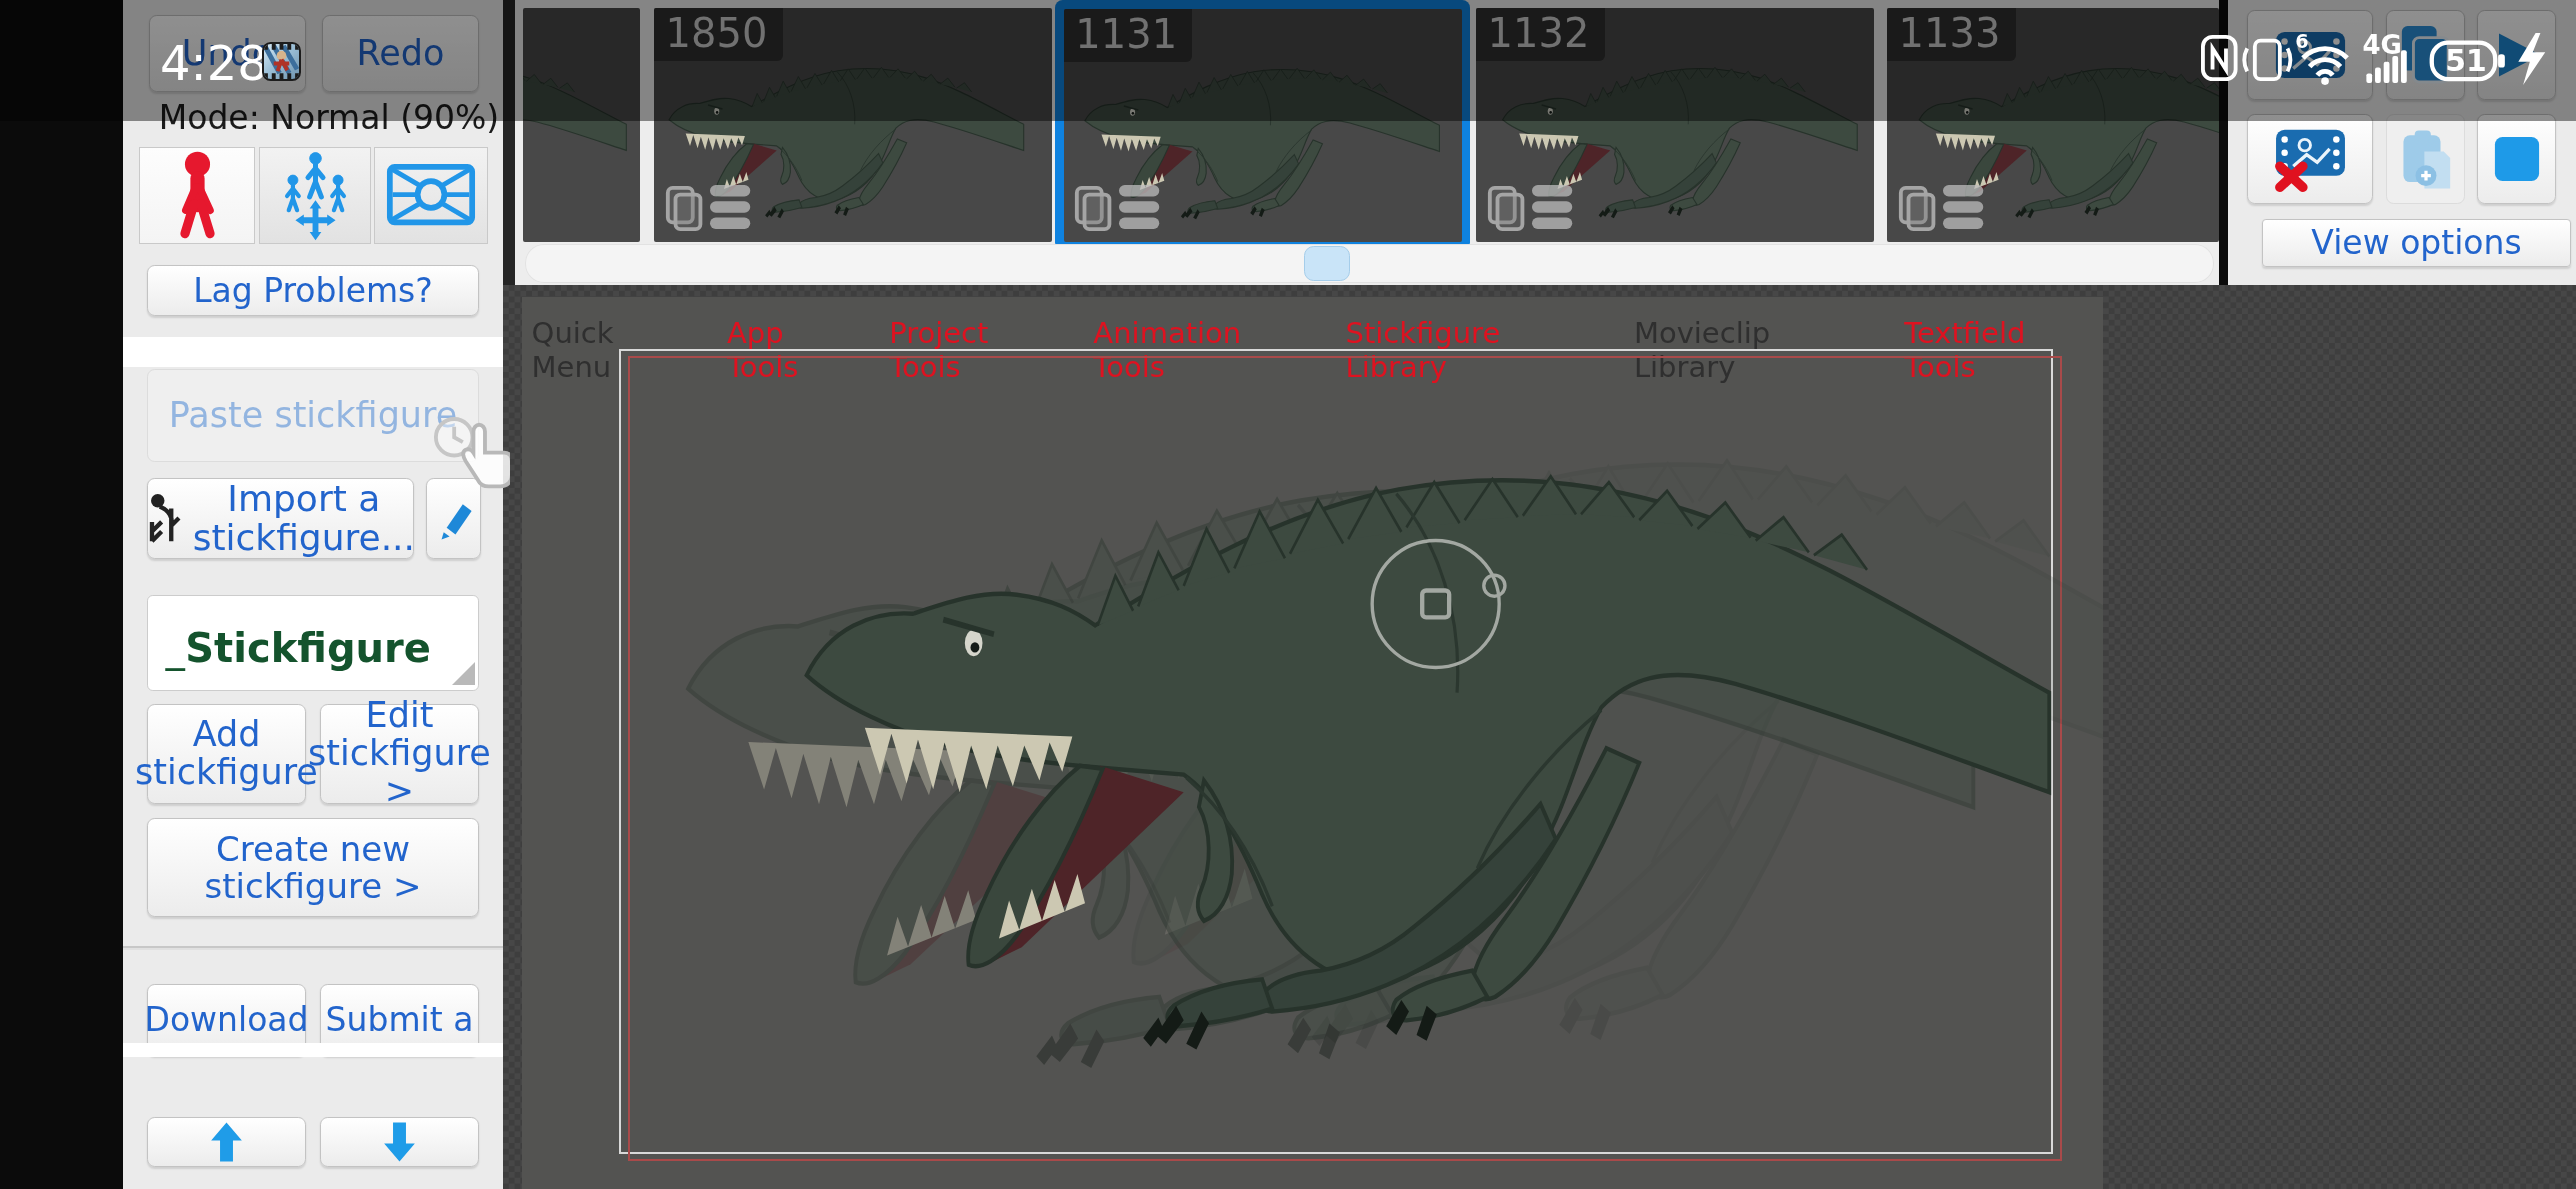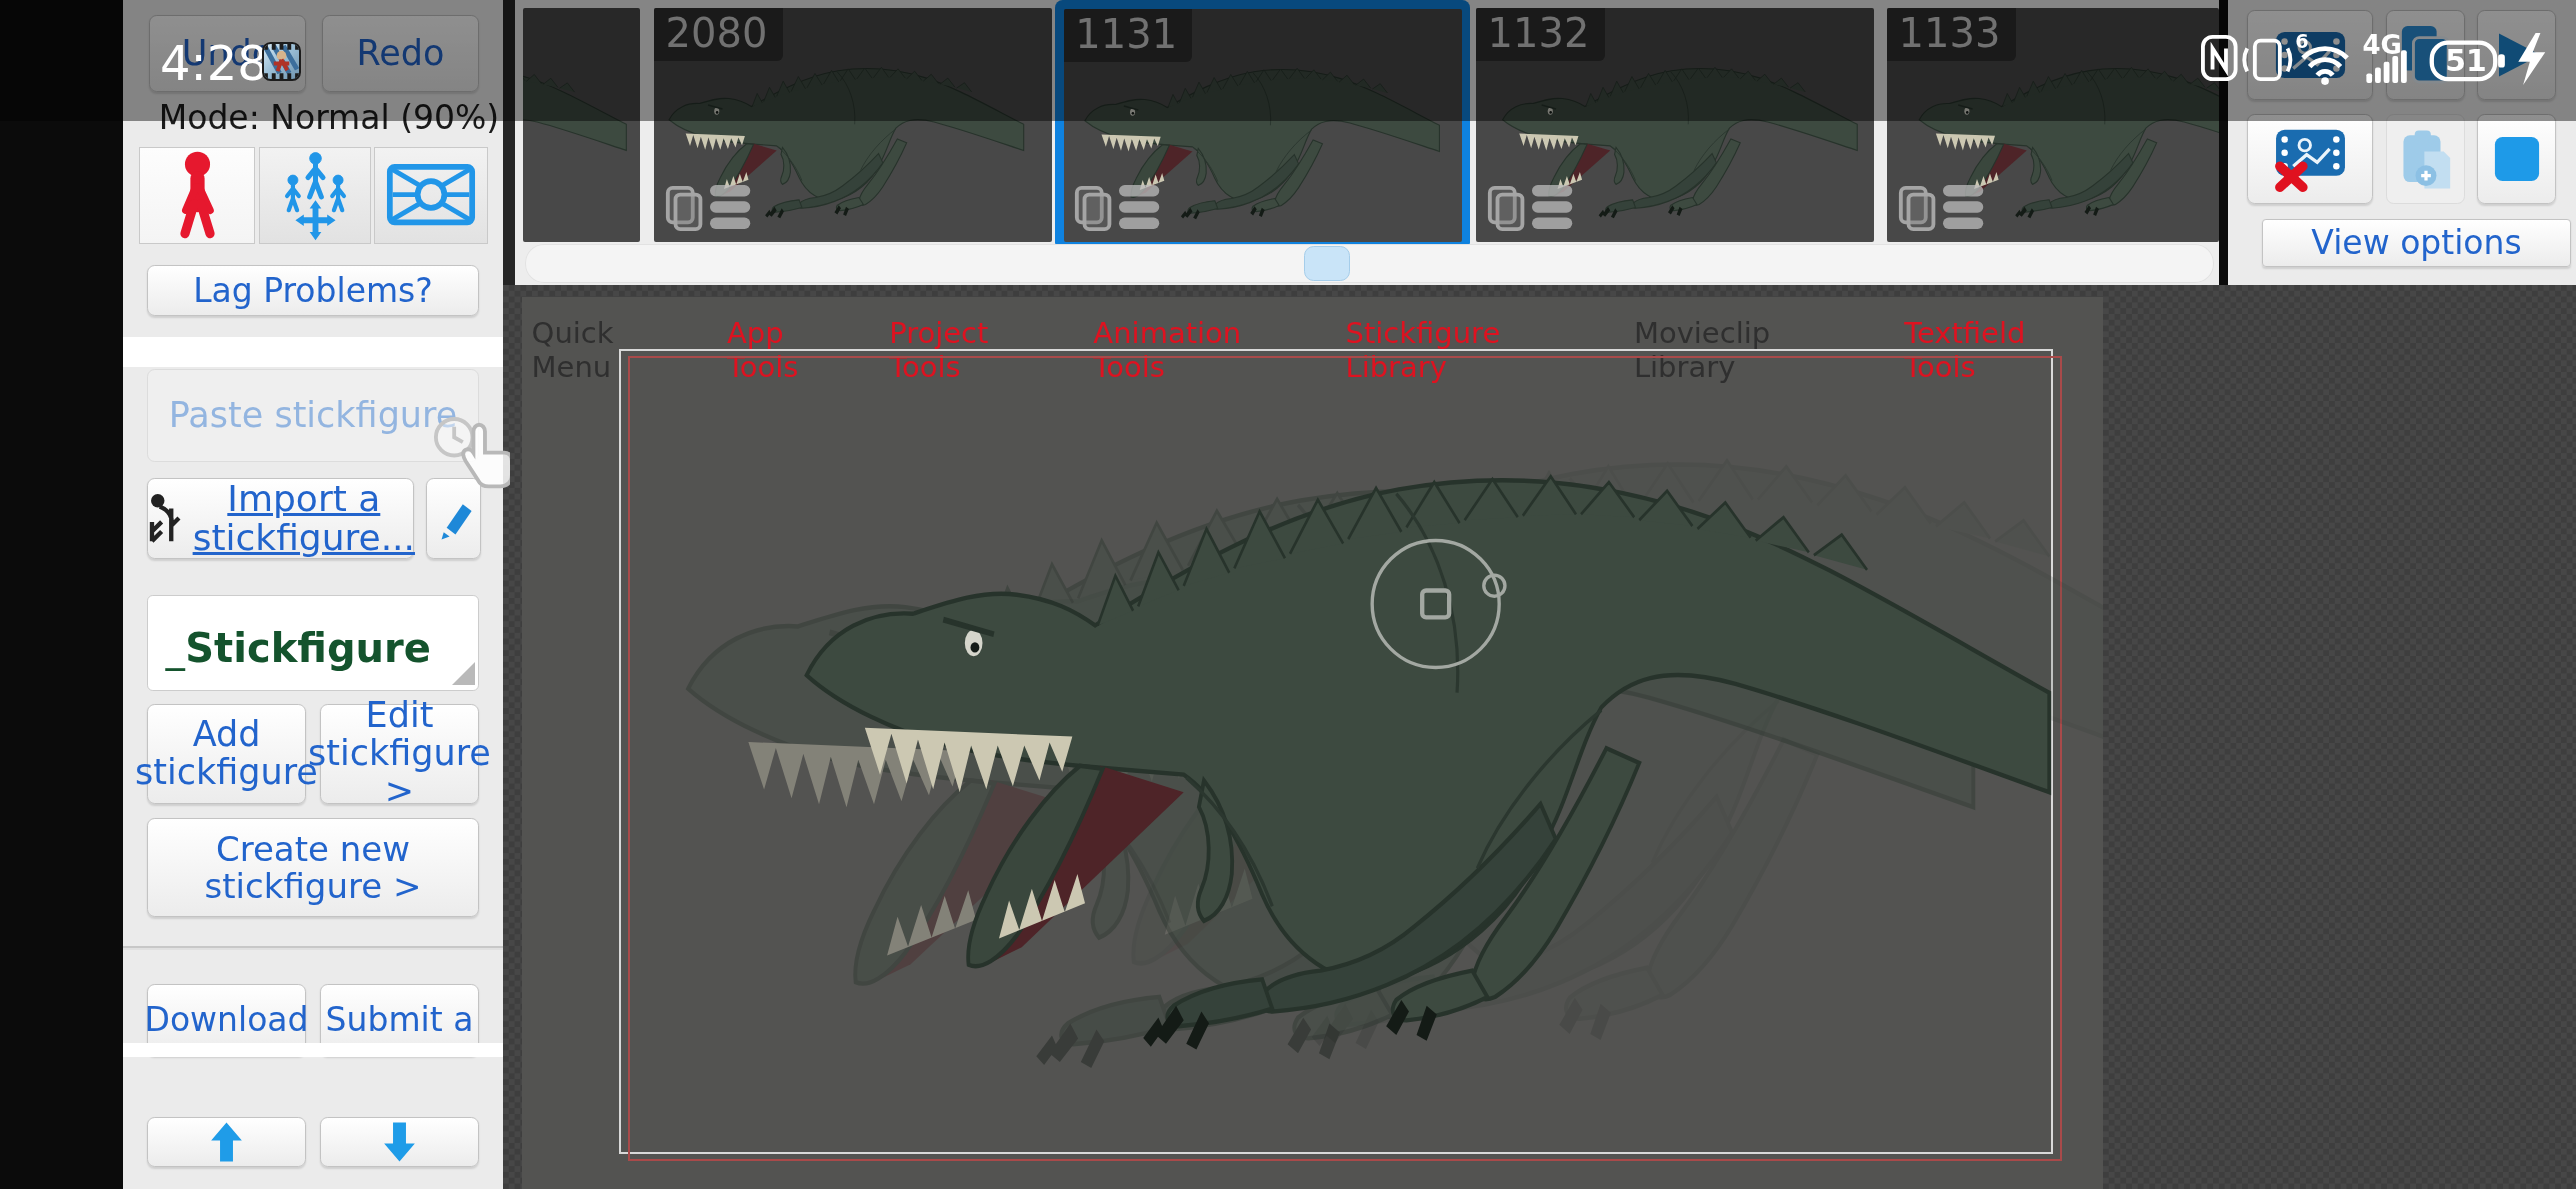--- a/index.html
+++ b/index.html
@@ -170,21 +170,21 @@
   <div class="btn" style="left:24px;top:265px;width:332px;height:51px;font-size:33px;">
     <span>Lag Problems?</span>
   </div>
 
   <div class="abs whiteband" style="top:337px;height:30px;"></div>
 
   <div class="btn disabled" style="left:24px;top:369px;width:332px;height:93px;">
     <span>Paste stickfigure</span>
   </div>
 
-  <div class="btn" style="left:24px;top:478px;width:267px;height:81px;font-size:36px;text-decoration:underline;">
+  <div class="btn" style="left:24px;top:478px;width:267px;height:81px;font-size:36px;">
     <svg width="37" height="52" viewBox="0 0 38 54" style="margin-right:9.6px;flex:none;">
       <circle cx="12" cy="8" r="7" fill="#222"></circle>
       <path d="M14,14 C24,18 28,26 26,34 M26,16 L26,34 M6,30 L6,50 M6,40 L16,30 M6,50 L16,40 M26,34 L34,26 M26,34 L26,50" stroke="#222" stroke-width="4.5" fill="none"></path>
     </svg>
     <span>Import a
 stickfigure...</span>
   </div>
   <div class="btn" style="left:303px;top:478px;width:55px;height:81px;">
     <svg width="44" height="44" viewBox="0 0 60 60">
       <path d="M20,42 L42,10 L54,19 L32,51 Z" fill="#1e88d8"></path>
@@ -238,21 +238,21 @@
   <div class="thumb" style="left:7.7px;width:117px;">
     <svg width="117" height="234" viewBox="0 0 122 243">
       <use href="#dino" transform="translate(-268,16) scale(0.375,0.40)"></use>
     </svg>
   </div>
 
   <div class="thumb" style="left:139px;width:398px;">
     <svg width="398" height="234" viewBox="0 0 413 243">
       <use href="#dino" transform="translate(8,16) scale(0.375,0.40)"></use>
     </svg>
-    <div class="frame-badge">2080</div>
+    <div class="frame-badge">1850</div>
     <svg class="thumb-icons" width="92" height="54" viewBox="0 0 96 56">
       <use href="#pages-icon"></use>
         <g transform="translate(48,5)">
           <use href="#bars-icon"></use>
         </g>
     </svg>
   </div>
 
   <div class="thumb-sel-wrap" style="left:540px;width:415px;">
     <div class="thumb" style="width:398px;height:233px;">

